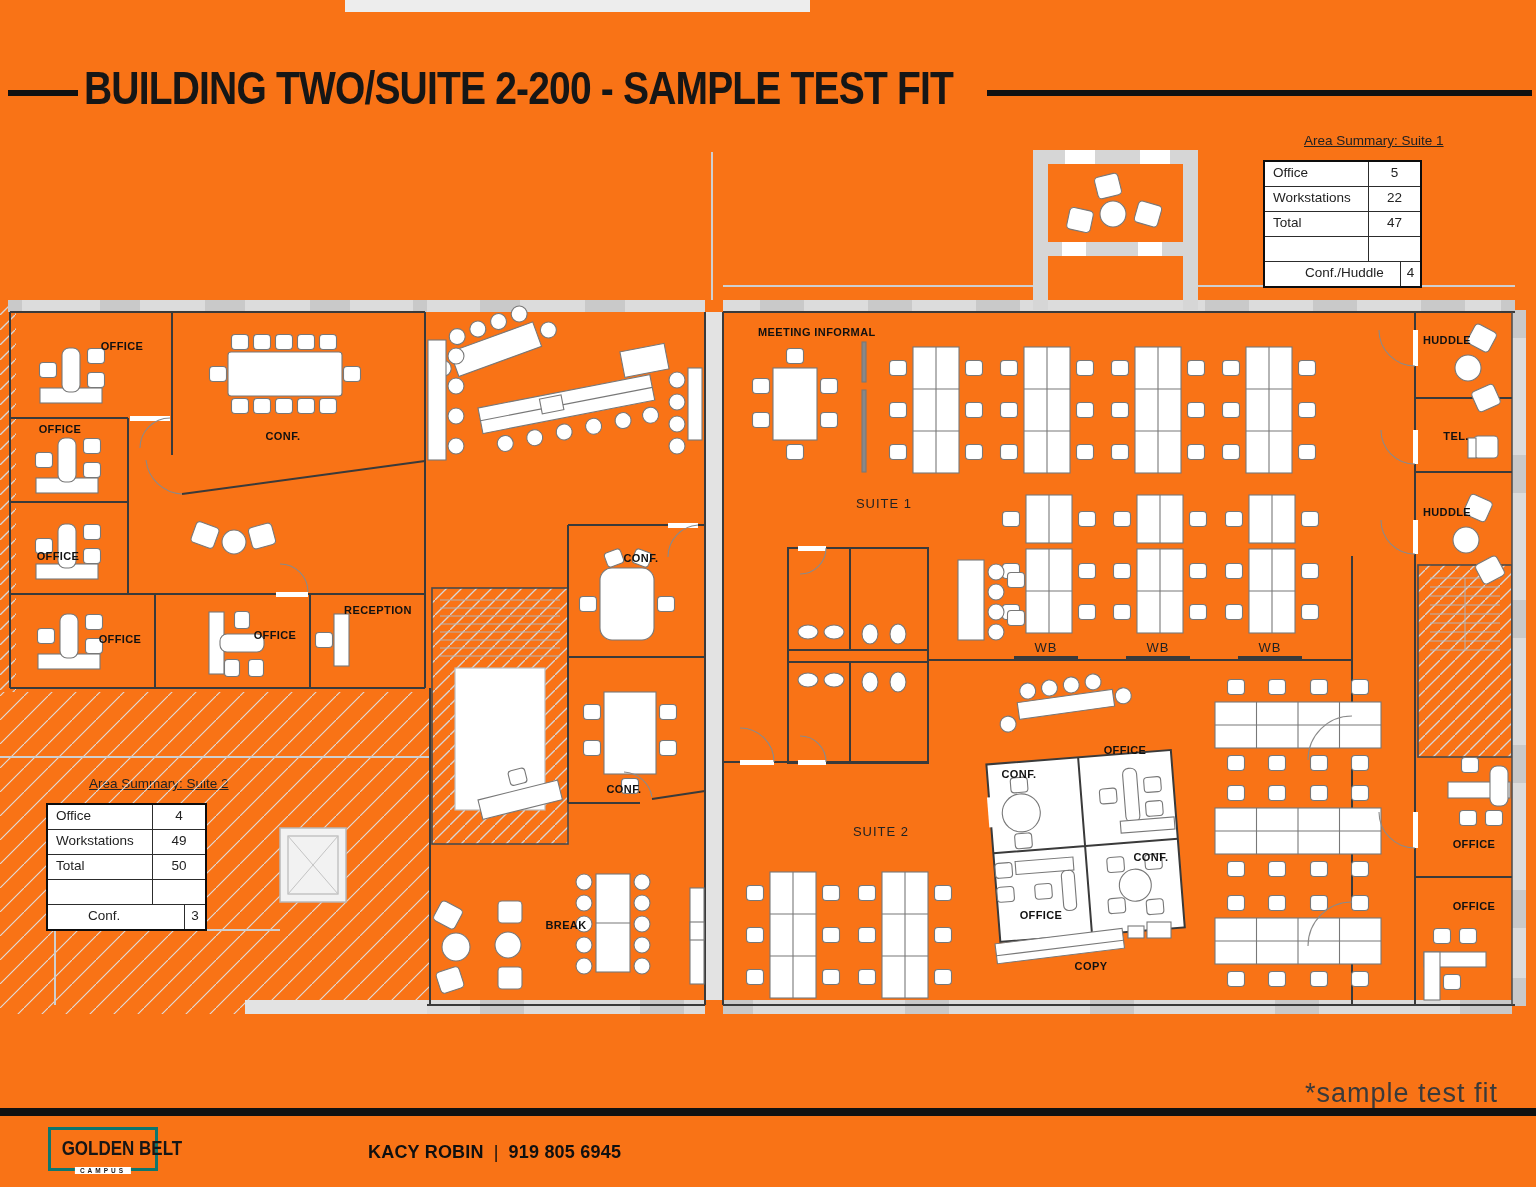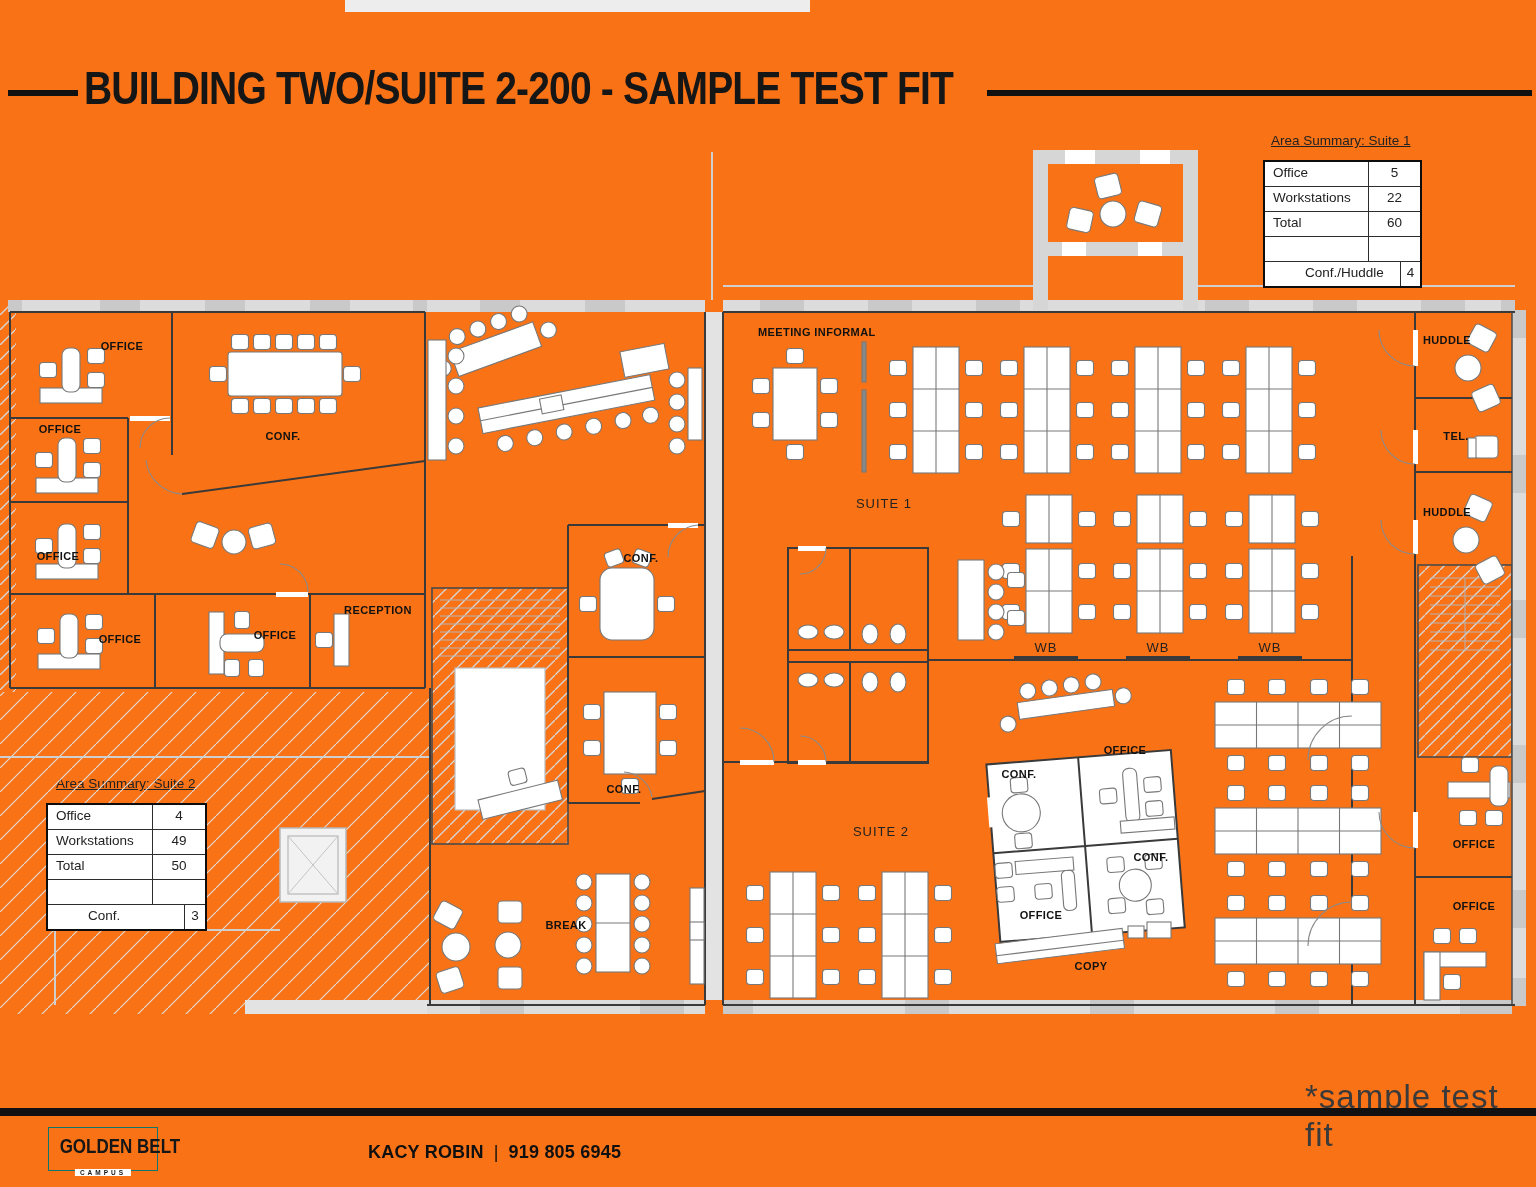--- a/index.html
+++ b/index.html
@@ -6,34 +6,34 @@
   #page{position:relative;width:1536px;height:1187px;background:#f97316;overflow:hidden;
         font-family:"Liberation Sans",sans-serif;}
   
   .rule{position:absolute;background:#111;height:6px;}
   #rule-left{left:8px;top:90px;width:70px;}
   #rule-right{left:987px;top:90px;width:545px;}
   #page-title{position:absolute;left:84px;top:60px;font-size:47px;font-weight:800;
               color:#161616;letter-spacing:-1px;white-space:nowrap;
               transform:scaleX(.83);transform-origin:left center;}
   
-  .sum-head{position:absolute;font-size:13.5px;color:#222;text-decoration:underline;}
+  .sum-head{position:absolute;font-size:13.5px;color:#222;text-decoration:underline;margin-left:33px;}
   .sum{position:absolute;background:#fff;border:2.5px solid #0d0d0d;display:grid;z-index:3;}
   .sum .c{border-bottom:1.4px solid #2c2c2c;font-size:13.5px;color:#222;
           height:19px;padding:3px 0 2px 8px;}
   .sum .v{border-left:1.4px solid #2c2c2c;text-align:center;padding-left:0;}
   .sum .last{border-bottom:none;margin-left:32px;}
   #sum1{left:1263px;top:160px;grid-template-columns:103px 52px;}
   #sum2{left:46px;top:803px;grid-template-columns:104px 53px;}
   
-  #note{position:absolute;left:1305px;top:1078px;font-size:33px;color:#3a3a3a;
+  #note{position:absolute;left:1305px;top:1078px;font-size:27px;color:#3a3a3a;
         letter-spacing:1px;font-weight:400;}
   #footer-bar{position:absolute;left:0;top:1108px;width:1536px;height:8px;background:#111;}
   #logo-box{position:absolute;left:48px;top:1127px;width:110px;height:44px;
-            border:1px solid #0f766e;box-sizing:border-box;text-align:center;}
+            border:3px solid #0f766e;box-sizing:border-box;text-align:center;}
   #logo-main{display:inline-block;margin-top:7px;font-size:20px;font-weight:700;color:#161616;
              transform:scaleX(.85);transform-origin:center;white-space:nowrap;}
   #logo-sub{position:absolute;left:50%;bottom:-6px;transform:translateX(-50%);
             background:#fff;padding:0 5px;font-size:6.5px;letter-spacing:3px;
             font-weight:600;color:#161616;white-space:nowrap;}
   #contacts{position:absolute;left:368px;top:1142px;display:flex;gap:44px;
             font-size:18px;font-weight:700;color:#101010;white-space:nowrap;
             letter-spacing:.2px;}
   .contact .sep{margin:0 10px;font-weight:400;}
   
@@ -528,21 +528,21 @@
     </g>
   </svg>
 
   <div class="sum-head" style="left:1271px;top:133px;">Area Summary: Suite 1</div>
   <div id="sum1" class="sum">
     <div class="c">Office</div>
     <div class="c v">5</div>
     <div class="c">Workstations</div>
     <div class="c v">22</div>
     <div class="c">Total</div>
-    <div class="c v">60</div>
+    <div class="c v">47</div>
     <div class="c"></div>
     <div class="c v"></div>
     <div class="c last">Conf./Huddle</div>
     <div class="c v last">4</div>
   </div>
 
   <div class="sum-head" style="left:56px;top:776px;">Area Summary: Suite 2</div>
   <div id="sum2" class="sum">
     <div class="c">Office</div>
     <div class="c v">4</div>

